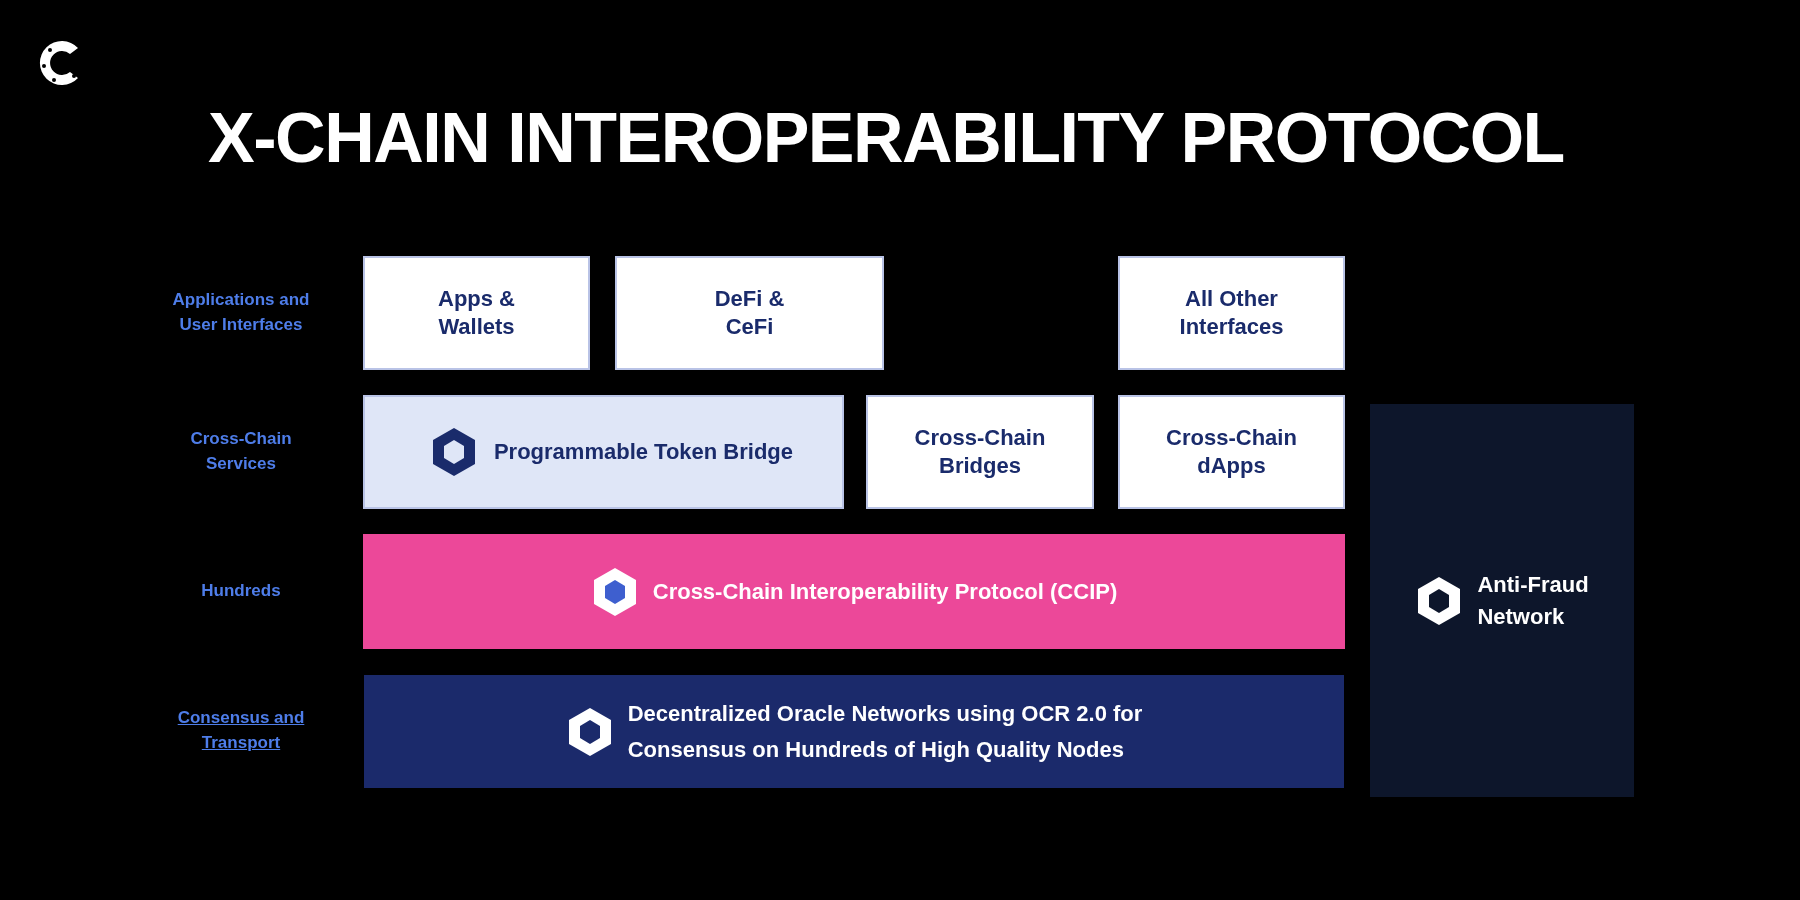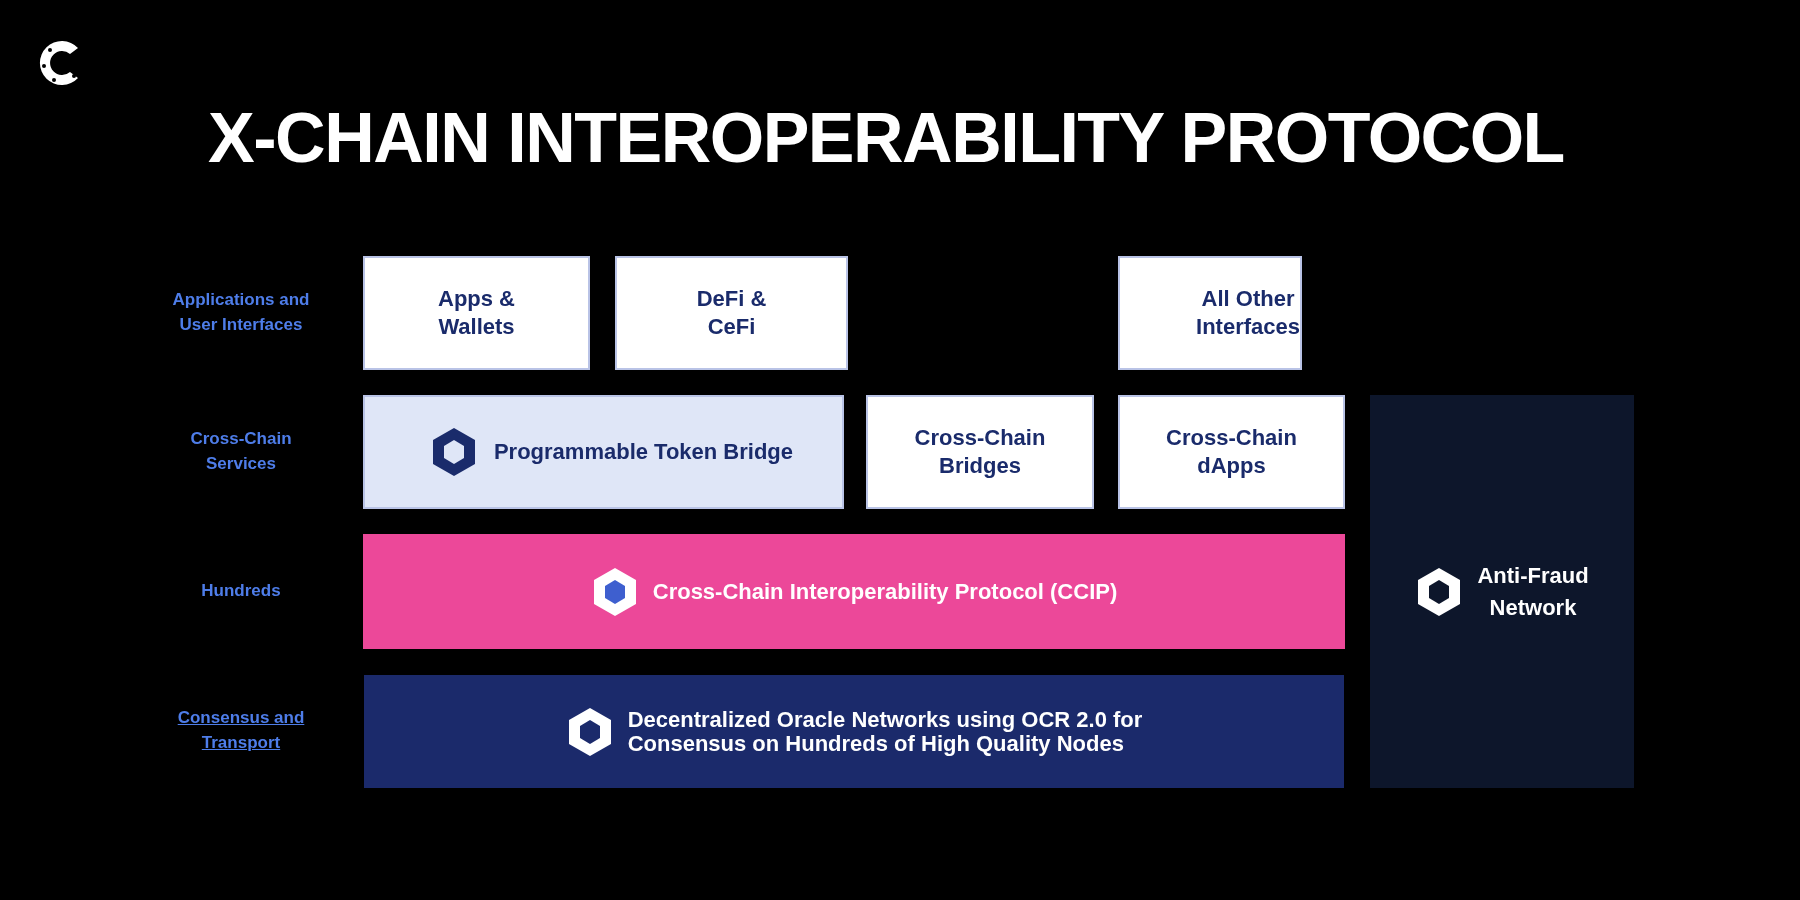--- a/index.html
+++ b/index.html
@@ -65,21 +65,21 @@
   }
   .box.blue {
     background: #ec4899;
     color: #ffffff;
     font-size: 22px;
   }
   .box.navy {
     background: #1b2a6b;
     color: #ffffff;
     font-size: 22px;
-    line-height: 24px;
+    line-height: 36px;
     text-align: left;
   }
   .box.dark {
     background: #0d162b;
     color: #ffffff;
     font-size: 22px;
     line-height: 32px;
     text-align: left;
   }
   .hex { flex: 0 0 auto; display: block; }
@@ -107,25 +107,25 @@
   <div class="row-label ml" style="top:426px;">Cross-Chain
 Services</div>
   <div class="row-label ml" style="top:578px;">Hundreds</div>
   <div class="row-label ml" style="top:705px;text-decoration:underline;">Consensus and
 Transport</div>
 
   <div class="box white" style="left:363px; top:256px; width:227px; height:114px;">
     <span class="ml">Apps &amp;
 Wallets</span>
   </div>
-  <div class="box white" style="left:615px; top:256px; width:233px; height:114px;">
+  <div class="box white" style="left:615px; top:256px; width:269px; height:114px;">
     <span class="ml">DeFi &amp;
 CeFi</span>
   </div>
-  <div class="box white" style="left:1118px; top:256px; width:184px; height:114px;justify-content:flex-end;">
+  <div class="box white" style="left:1118px; top:256px; width:227px; height:114px;">
     <span class="ml">All Other
 Interfaces</span>
   </div>
 
   <div class="box light" style="left:363px; top:395px; width:481px; height:114px;">
     <svg class="hex" width="48" height="52" viewBox="0 0 48 52">
       <polygon points="24,2 45,14 45,38 24,50 3,38 3,14" fill="#1a2b6b"></polygon>
       <polygon points="24,14 34,20 34,32 24,38 14,32 14,20" fill="#dfe6f7"></polygon>
     </svg>
     <span style="margin-left:16px;">Programmable Token Bridge</span>
@@ -149,21 +149,21 @@
 
   <div class="box navy" style="left:364px; top:675px; width:980px; height:113px;">
     <svg class="hex" width="48" height="52" viewBox="0 0 48 52">
       <polygon points="24,2 45,14 45,38 24,50 3,38 3,14" fill="#ffffff"></polygon>
       <polygon points="24,14 34,20 34,32 24,38 14,32 14,20" fill="#1b2a6b"></polygon>
     </svg>
     <span class="ml" style="margin-left:14px;">Decentralized Oracle Networks using OCR 2.0 for
 Consensus on Hundreds of High Quality Nodes</span>
   </div>
 
-  <div class="box dark" style="left:1370px; top:395px; width:264px; height:393px;text-align:center;">
+  <div class="box dark" style="left:1370px; top:404px; width:264px; height:393px;">
     <svg class="hex" width="48" height="52" viewBox="0 0 48 52">
       <polygon points="24,2 45,14 45,38 24,50 3,38 3,14" fill="#ffffff"></polygon>
       <polygon points="24,14 34,20 34,32 24,38 14,32 14,20" fill="#0d162b"></polygon>
     </svg>
     <span class="ml" style="margin-left:14px;">Anti-Fraud
 Network</span>
   </div>
 
 </div>
 

